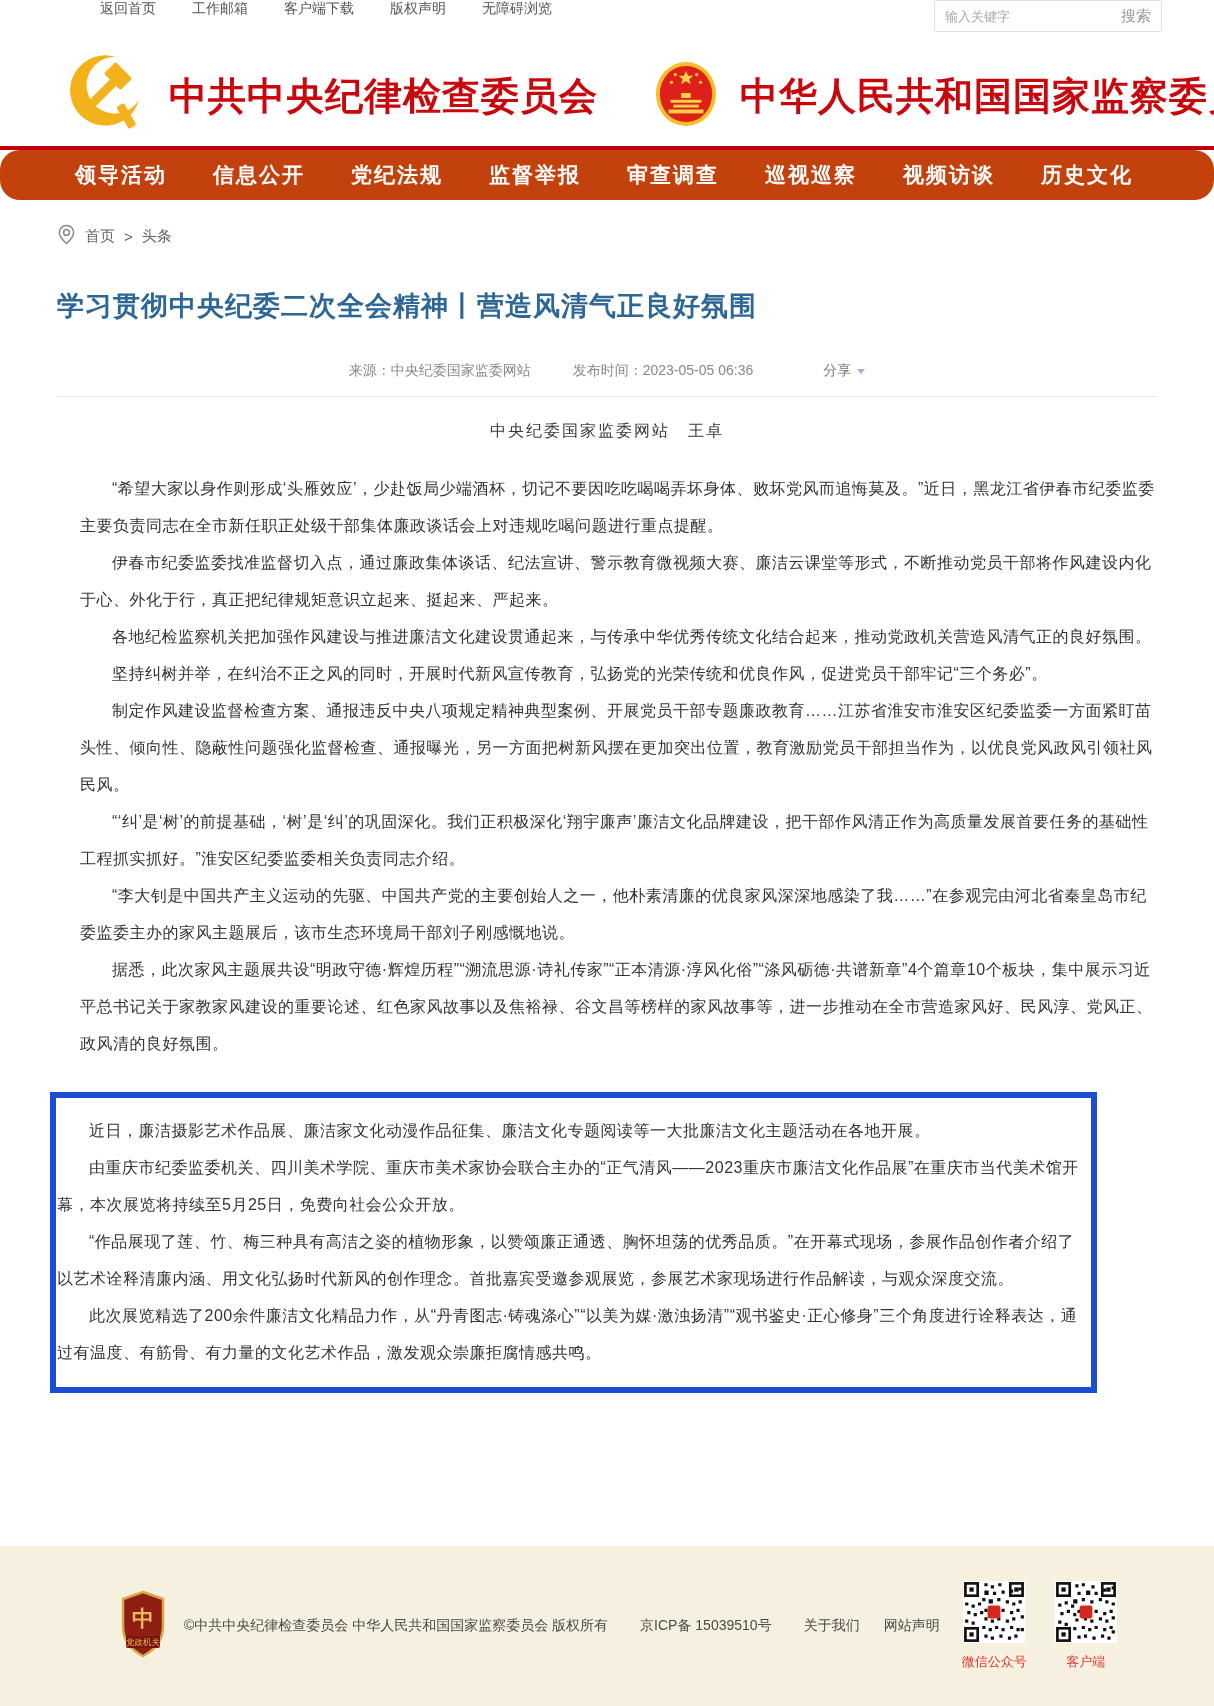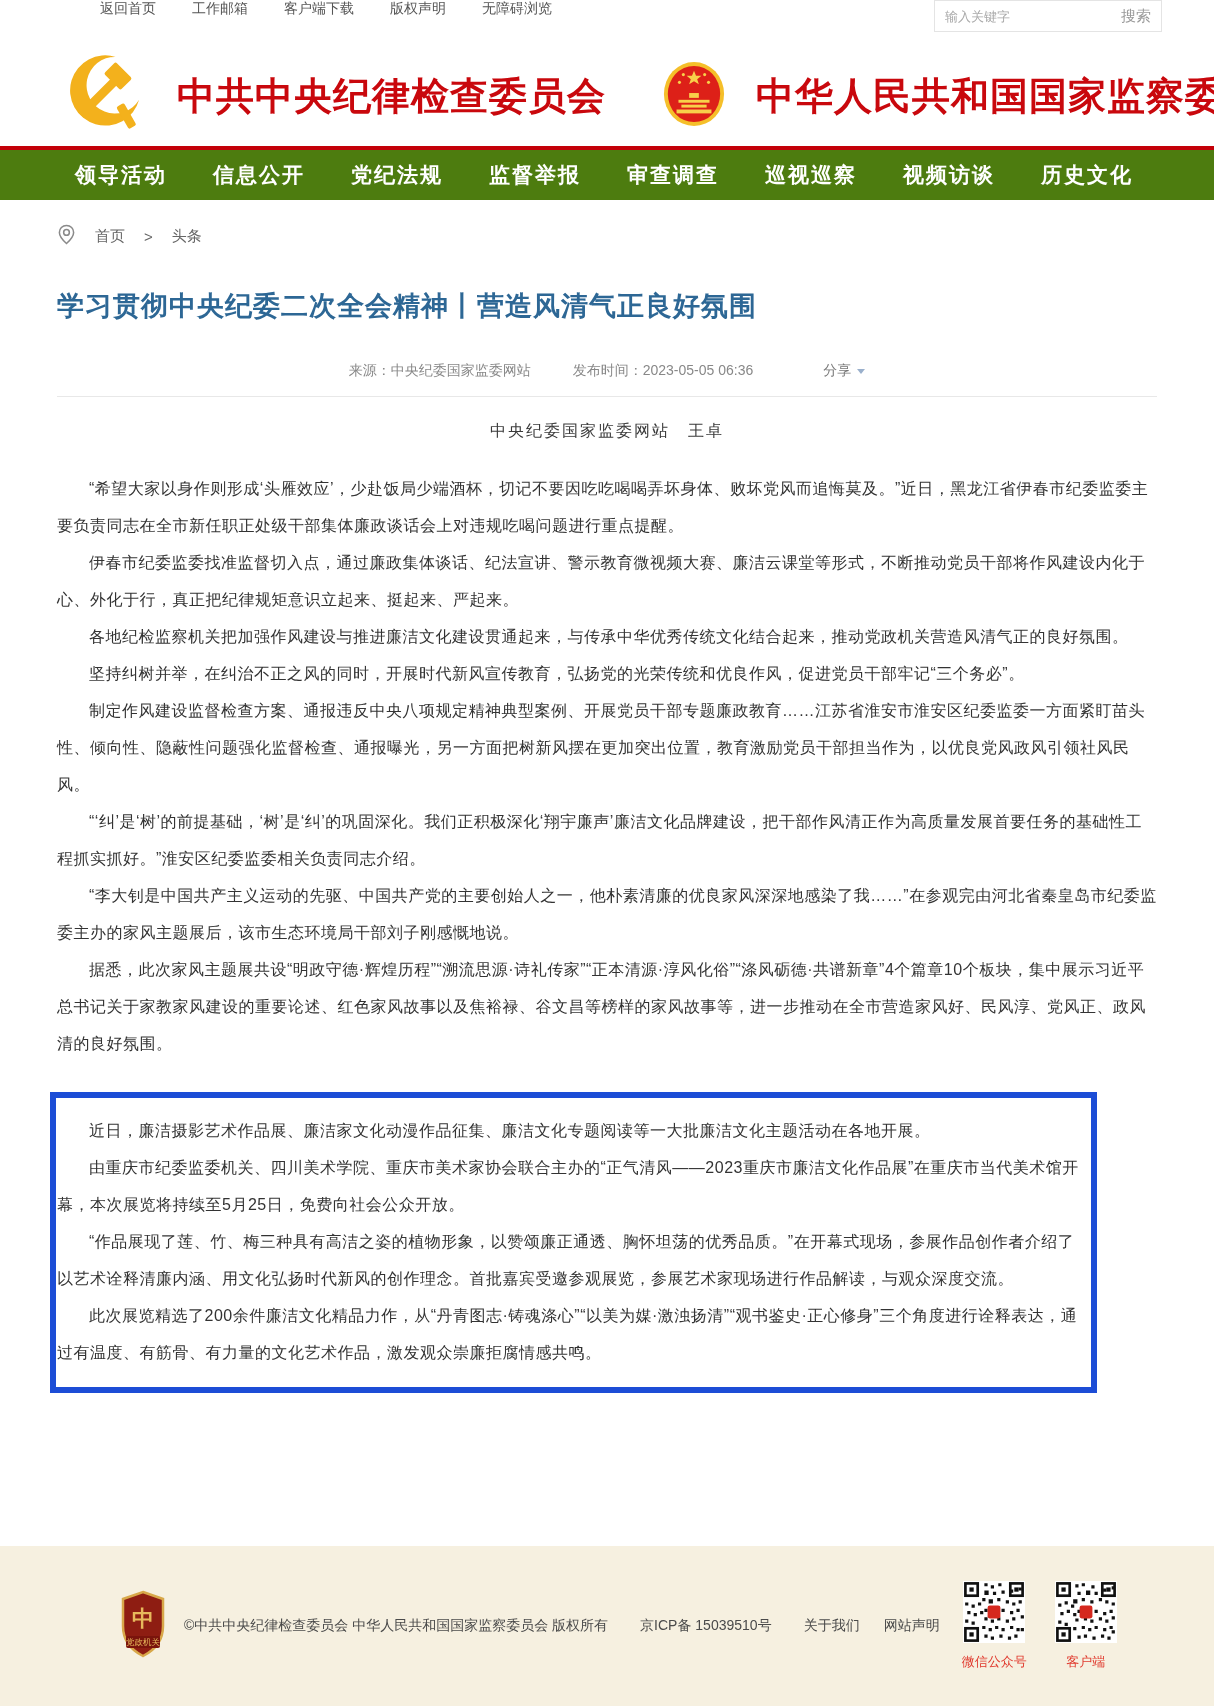--- a/index.html
+++ b/index.html
@@ -11,42 +11,42 @@
           padding:0 52px 0 100px;box-sizing:border-box;font-size:14px;background:#fff;}
   .topbar-links{display:flex;gap:36px;}
   .topbar-link{color:#555;text-decoration:none;}
   .searchbox{display:flex;align-items:center;border:1px solid #e4e4e4;height:30px;width:226px;background:#fff;}
   .search-input{border:none;outline:none;flex:1;min-width:0;padding:0 10px;font-size:13px;color:#333;background:transparent;}
   .search-input::placeholder{color:#a9a9a9;}
   .search-btn{background:none;border:none;color:#9a9a9a;font-size:15px;padding:0 10px;cursor:pointer;font-family:inherit;}
 
   
   .header{height:100px;display:flex;align-items:center;padding-left:57px;gap:56px;background:#fff;}
-  .brand{display:flex;align-items:center;gap:30px;}
+  .brand{display:flex;align-items:center;gap:22px;}
   .brand-title{font-family:"Liberation Serif","DejaVu Serif",serif;font-weight:bold;
                font-size:38px;color:#c9080d;letter-spacing:1px;white-space:nowrap;}
 
   
   .nav-redline{height:4px;background:#c30008;}
-  .nav{height:50px;background:#4d7c0f;display:flex;align-items:center;padding-left:75px;gap:46px;}
+  .nav{height:50px;background:#c2410c;display:flex;align-items:center;padding-left:75px;gap:46px;border-radius:20px;}
   .nav-item{color:#fff;font-size:21px;font-weight:bold;letter-spacing:2px;text-decoration:none;white-space:nowrap;}
 
   
   .content{width:1100px;margin:0 auto;min-height:1346px;box-sizing:border-box;padding-top:24px;background:#fff;}
-  .breadcrumb{display:flex;align-items:center;gap:19px;font-size:15px;color:#666;}
+  .breadcrumb{display:flex;align-items:center;gap:9px;font-size:15px;color:#666;}
   .breadcrumb a{color:#666;text-decoration:none;}
   .title{text-align:left;font-size:27px;color:#2d6795;margin:40px 0 0;font-weight:bold;letter-spacing:1px;}
   .meta{display:flex;justify-content:center;align-items:center;gap:42px;margin-top:38px;font-size:14px;color:#888;}
   .share{display:inline-flex;align-items:center;color:#777;margin-left:28px;}
   .caret{width:0;height:0;border-left:4px solid transparent;border-right:4px solid transparent;
          border-top:5px solid #9ab0cc;display:inline-block;margin-left:6px;}
   .divider{border:none;border-top:1px solid #e8e8e8;margin:16px 0 0;}
   .byline{text-align:center;font-family:"Liberation Serif","DejaVu Serif",serif;
           font-size:16px;color:#3a3a3a;margin:24px 0 0;letter-spacing:2px;}
-  .body-text{margin-top:28px;}
+  .body-text{margin-top:28px;margin-left:23px;}
   .para{font-size:16px;line-height:37px;letter-spacing:0.5px;text-indent:2em;margin:0;color:#333;}
   .highlight-box{border:6px solid #1c4dd6;margin:30px 60px 0 -7px;padding:14px 10px 16px 1px;}
 
   
   .footer{height:160px;background:#f6f0e0;display:flex;align-items:center;
           padding-left:120px;box-sizing:border-box;gap:18px;}
   .footer-text{font-size:14px;color:#4a4a4a;display:flex;gap:32px;align-items:center;white-space:nowrap;}
   .footer-links{display:flex;gap:24px;}
   .footer-link{color:#4a4a4a;text-decoration:none;}
   .qr-group{display:flex;gap:28px;margin-left:4px;}

